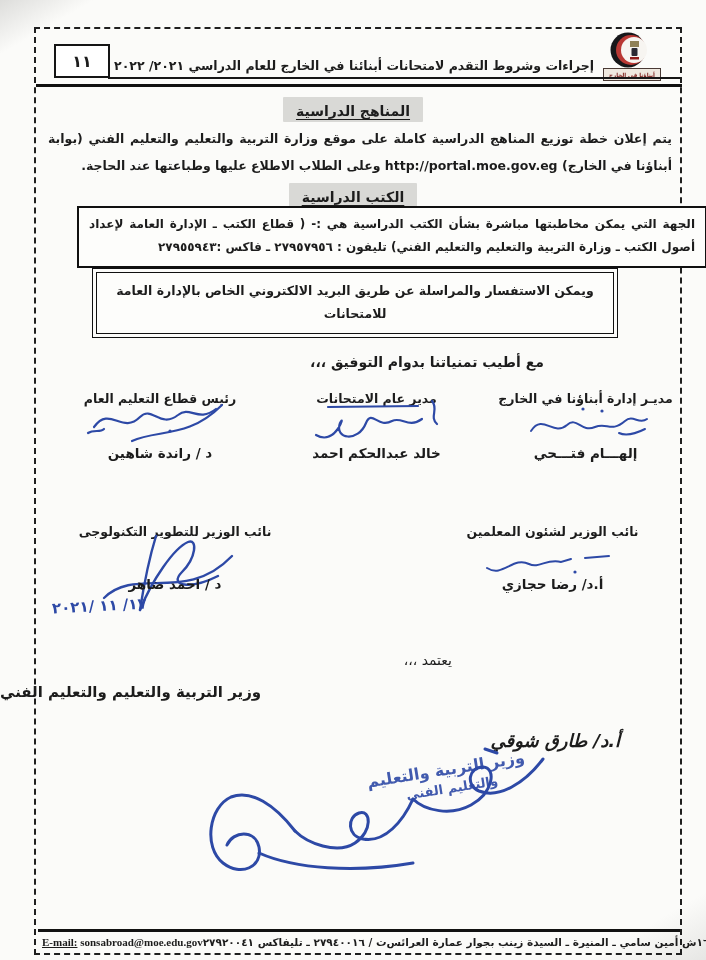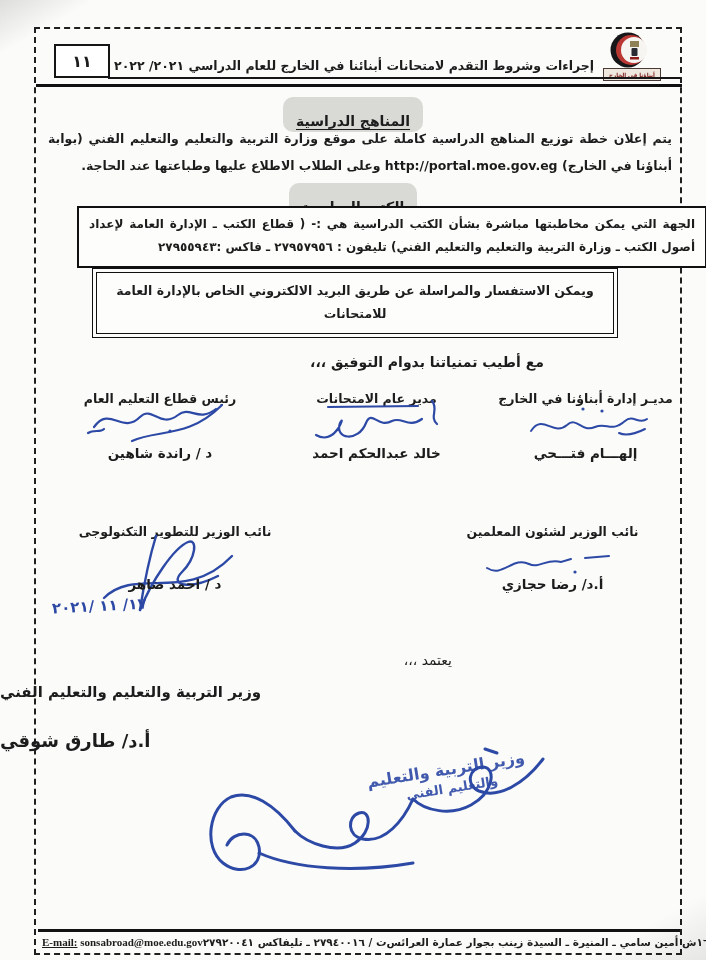--- a/index.html
+++ b/index.html
@@ -20,21 +20,21 @@
   .htitle{position:absolute;left:120px;right:112px;top:58px;text-align:right;direction:rtl;
     font-size:12.5px;font-weight:bold;white-space:nowrap;}
   .logo{position:absolute;left:600px;top:31px;width:62px;height:50px;}
   .logo-caption{position:absolute;left:3px;top:37px;width:56px;height:11px;background:#efe8df;border:1px solid #4a3a35;
     color:#7c1d1a;font-size:5.5px;font-weight:bold;display:flex;align-items:center;justify-content:center;direction:rtl;overflow:hidden;}
   .rule-thin{position:absolute;left:108px;right:26px;top:77px;height:2px;background:#161616;}
   .rule-thick{position:absolute;left:36px;right:24px;top:84px;height:3px;background:#101010;}
 
   
   .sec-title{position:absolute;left:0;right:0;text-align:center;direction:rtl;}
-  .sec-title span{display:inline-block;background:#d9d9d6;border-radius:10px;padding:16px 13px 3px;
+  .sec-title span{display:inline-block;background:#d9d9d6;border-radius:1px;padding:6px 13px 3px;
     font-size:14px;font-weight:bold;text-decoration:underline;text-underline-offset:3px;}
   #sec1{top:97px}
   #sec2{top:183px}
 
   .para{position:absolute;right:34px;left:48px;top:126px;direction:rtl;text-align:justify;
     font-size:12.5px;font-weight:bold;line-height:2.15;}
   .url{direction:ltr;unicode-bidi:embed;font-weight:bold;}
 
   .books-box{position:absolute;left:44px;width:630px;top:206px;box-sizing:border-box;
     border:2px solid #101010;padding:5px 10px 6px;direction:rtl;text-align:justify;
@@ -60,22 +60,22 @@
   .c1{width:185px}.c2{width:170px}.c3{width:200px}
   .c4{width:250px}.c5{width:215px}
   #row2 .sig-name{bottom:auto;top:52px;}
   .hand-date{position:absolute;left:52px;top:597px;direction:rtl;color:#2d49a6;
     font-size:15px;font-weight:bold;transform:rotate(-3deg);letter-spacing:2px;}
 
   
   .approve{position:absolute;top:652px;right:254px;direction:rtl;font-size:14px;font-weight:normal;white-space:nowrap;}
   .min-title{position:absolute;top:683px;left:0;right:40px;text-align:left;direction:rtl;
     font-size:15px;font-weight:bold;}
-  .min-name{position:absolute;top:730px;left:0;right:86px;text-align:left;direction:rtl;
-    font-size:18px;font-weight:bold;}
+  .min-name{position:absolute;top:730px;left:0;right:86px;text-align:right;direction:rtl;
+    font-size:18px;font-weight:bold;font-style:italic;}
   .stamp{position:absolute;left:342px;top:762px;width:185px;direction:rtl;color:#2d49a6;
     font-weight:bold;transform:rotate(-9deg);opacity:.9;line-height:1.3;}
   .stamp-l1{font-size:16px;white-space:nowrap;}
   .stamp-l2{font-size:13px;white-space:nowrap;transform:translateX(-30px);}
   .min-sign{position:absolute;left:165px;top:745px;}
 
   
   .footer-rule{position:absolute;top:929px;left:38px;right:26px;height:3px;background:#121212;}
   .footer{position:absolute;top:936px;left:42px;right:32px;display:flex;justify-content:space-between;
     align-items:center;font-size:10.5px;font-weight:bold;}

